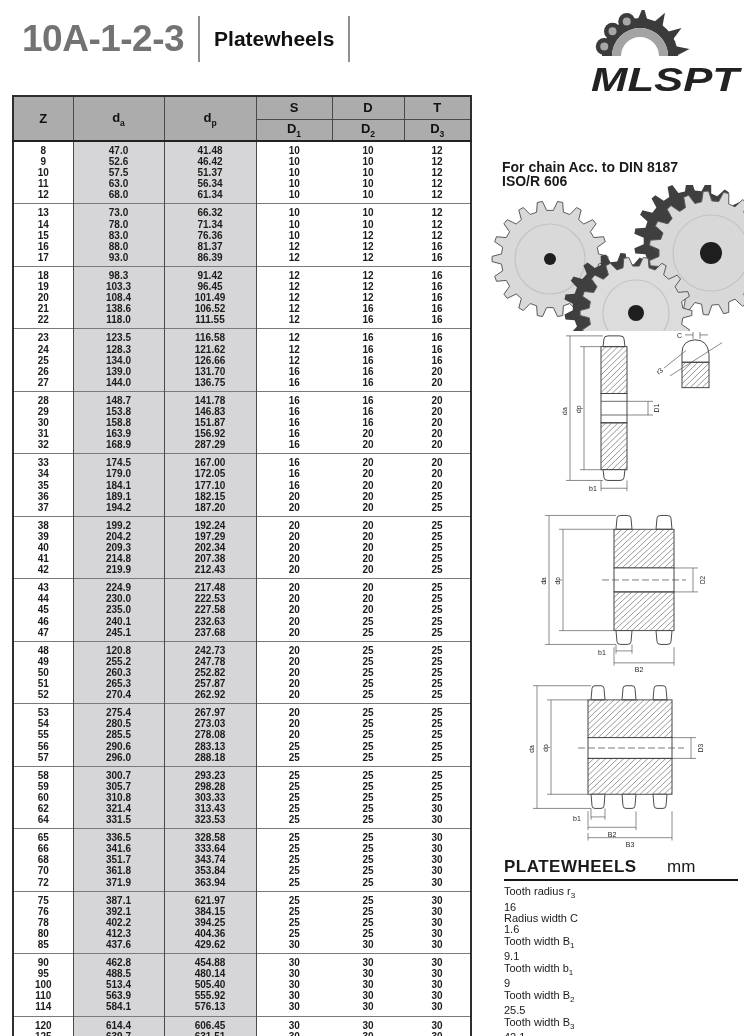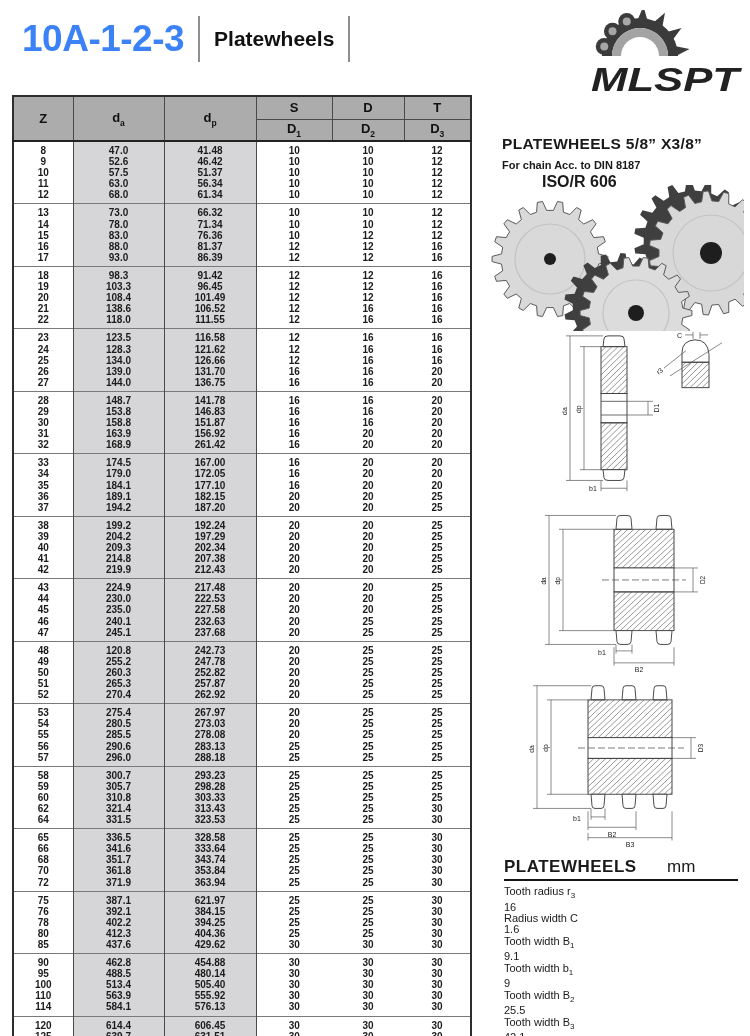--- a/index.html
+++ b/index.html
@@ -1,21 +1,21 @@
 <!DOCTYPE html>
 <html><head>
 <meta charset="utf-8">
 <style>
   * { margin:0; padding:0; box-sizing:border-box; }
   html,body { width:750px; height:1036px; }
   body { background:#ffffff; font-family:"Liberation Sans", sans-serif; position:relative; overflow:hidden; color:#1a1a1a; }
 
   
   .page-header { position:absolute; top:16px; left:22px; display:flex; align-items:center; }
-  .doc-title { font-size:37px; font-weight:700; letter-spacing:-0.5px; color:#3b82f6; }
+  .doc-title { font-size:37px; font-weight:700; letter-spacing:-0.5px; color:#737373; }
   .vbar { width:2px; height:46px; background:#8f8f8f; margin:0 14px; }
   .doc-subtitle { font-size:21px; font-weight:700; color:#111; }
   .logo { position:absolute; top:10px; right:8px; width:152px; height:86px; }
 
   
   table.main { position:absolute; left:12px; top:95px; width:458px; border-collapse:collapse; table-layout:fixed; border:2px solid #2e2e2e; }
   table.main thead th { background:#acacac; border:1px solid #4a4a4a; font-size:13px; font-weight:700; color:#111; }
   table.main thead tr:first-child th { height:23px; }
   table.main thead tr:last-child th { height:22px; }
   table.main thead { border-bottom:2px solid #222; }
@@ -24,22 +24,22 @@
   table.main td { text-align:center; font-size:10px; font-weight:700; line-height:11.1px; color:#1b1b1b; padding:0; }
   table.main tbody tr:first-child td { padding-top:3px; }
   table.main tbody tr:last-child td { padding-bottom:3px; }
   td.c0 { border-right:1px solid #4a4a4a; }
   td.c1, td.c2 { background:#d6d6d8; border-right:1px solid #4a4a4a; }
   col.w0{width:60px} col.w1{width:91px} col.w2{width:92px} col.w3{width:76px} col.w4{width:72px} col.w5{width:67px}
 
   
   .panel { position:absolute; left:490px; top:135px; width:256px; height:898px; }
   .panel-heading { position:absolute; top:0; left:12px; font-size:15.5px; font-weight:700; letter-spacing:0.3px; }
-  .panel-sub1 { position:absolute; top:24px; left:12px; font-size:11px; font-weight:700; }
-  .panel-sub2 { position:absolute; top:38px; left:12px; font-size:16px; font-weight:700;margin-left:40px; }
+  .panel-sub1 { position:absolute; top:24px; left:12px; font-size:14px; font-weight:700; }
+  .panel-sub2 { position:absolute; top:38px; left:12px; font-size:14px; font-weight:700; }
   .photo { position:absolute; top:50px; left:0; width:254px; height:146px; }
   .diag1 { position:absolute; top:196px; left:66px; width:190px; height:168px; }
   .diag2 { position:absolute; top:374px; left:46px; width:205px; height:164px; }
   .diag3 { position:absolute; top:546px; left:36px; width:225px; height:168px; }
 
   .specs { position:absolute; left:14px; width:234px; }
   .specs-platewheels { top:722px; }
   .spec-head { display:flex; border-bottom:2px solid #151515; padding-bottom:2px; margin-bottom:5px; }
   .spec-head .spec-label { font-size:17px; font-weight:700; letter-spacing:0.5px; }
   .spec-head .spec-value { font-size:17px; font-weight:400; }
@@ -300,21 +300,21 @@
         <td class="c0">31</td>
         <td class="c1">163.9</td>
         <td class="c2">156.92</td>
         <td class="c3">16</td>
         <td class="c4">20</td>
         <td class="c5">20</td>
       </tr>
       <tr>
         <td class="c0">32</td>
         <td class="c1">168.9</td>
-        <td class="c2">261.42</td>
+        <td class="c2">287.29</td>
         <td class="c3">16</td>
         <td class="c4">20</td>
         <td class="c5">20</td>
       </tr>
     </tbody>
     <tbody>
       <tr>
         <td class="c0">33</td>
         <td class="c1">174.5</td>
         <td class="c2">167.00</td>
@@ -705,21 +705,20 @@
         <td class="c1">639.7</td>
         <td class="c2">631.51</td>
         <td class="c3">30</td>
         <td class="c4">30</td>
         <td class="c5">30</td>
       </tr>
     </tbody>
   </table>
 
 <div class="panel">
-  <div class="panel-heading">PLATEWHEELS  5/8”  X3/8”</div>
   <div class="panel-sub1">For chain Acc. to DIN 8187</div>
   <div class="panel-sub2">ISO/R 606</div>
 
   <svg class="photo" viewBox="0 0 254 146">
     <path fill="#3f3f3f" d="M254.2,51.0L263.9,53.4L263.9,58.6L254.2,61.0L253.1,67.6L261.5,73.0L259.9,77.9L249.8,77.0L246.6,82.9L252.9,90.8L249.7,94.9L240.5,90.7L235.6,95.3L238.9,104.8L234.6,107.6L227.3,100.7L221.2,103.4L221.2,113.5L216.2,114.7L211.5,105.8L204.8,106.4L201.6,116.0L196.5,115.5L194.9,105.6L188.4,103.9L182.3,111.9L177.6,109.9L179.3,99.9L173.7,96.3L165.3,101.8L161.5,98.4L166.4,89.5L162.3,84.3L152.5,86.8L150.1,82.3L157.5,75.5L155.4,69.2L145.3,68.4L144.4,63.3L153.7,59.3L153.7,52.7L144.4,48.7L145.3,43.6L155.4,42.8L157.5,36.5L150.1,29.7L152.5,25.2L162.3,27.7L166.4,22.5L161.5,13.6L165.3,10.2L173.7,15.7L179.3,12.1L177.6,2.1L182.3,0.1L188.4,8.1L194.9,6.4L196.5,-3.5L201.6,-4.0L204.8,5.6L211.5,6.2L216.2,-2.7L221.2,-1.5L221.2,8.6L227.3,11.3L234.6,4.4L238.9,7.2L235.6,16.7L240.5,21.3L249.7,17.1L252.9,21.2L246.6,29.1L249.8,35.0L259.9,34.1L261.5,39.0L253.1,44.4Z"></path>
     <path fill="#d8d8d8" stroke="#5a5a5a" stroke-width="1" d="M272.8,62.8L282.9,65.3L282.9,70.7L272.8,73.2L271.7,79.9L280.5,85.6L278.7,90.6L268.3,89.7L265.1,95.8L271.5,103.9L268.2,108.1L258.7,103.9L253.7,108.6L257.1,118.4L252.6,121.3L245.0,114.2L238.7,117.0L238.8,127.4L233.6,128.7L228.7,119.5L221.9,120.1L218.5,130.0L213.2,129.5L211.6,119.2L204.9,117.5L198.6,125.8L193.7,123.7L195.5,113.4L189.7,109.6L181.0,115.4L177.1,111.8L182.1,102.6L177.9,97.2L167.8,99.8L165.3,95.1L173.0,88.1L170.7,81.6L160.3,80.8L159.5,75.6L169.0,71.4L169.0,64.6L159.5,60.4L160.3,55.2L170.7,54.4L173.0,47.9L165.3,40.9L167.8,36.2L177.9,38.8L182.1,33.4L177.1,24.2L181.0,20.6L189.7,26.4L195.5,22.6L193.7,12.3L198.6,10.2L204.9,18.5L211.6,16.8L213.2,6.5L218.5,6.0L221.9,15.9L228.7,16.5L233.6,7.3L238.8,8.6L238.7,19.0L245.0,21.8L252.6,14.7L257.1,17.6L253.7,27.4L258.7,32.1L268.2,27.9L271.5,32.1L265.1,40.2L268.3,46.3L278.7,45.4L280.5,50.4L271.7,56.1Z"></path>
     <circle cx="221" cy="68" r="38" fill="none" stroke="#c3c3c3" stroke-width="1.2"></circle>
     <circle cx="221" cy="68" r="11" fill="#1e1e1e"></circle>
     <path fill="#d9d9d9" stroke="#5a5a5a" stroke-width="1" d="M108.5,68.9L117.9,71.4L117.9,76.6L108.5,79.1L107.3,85.8L115.3,91.3L113.5,96.3L103.8,95.4L100.4,101.2L106.1,109.2L102.7,113.3L93.8,109.0L88.6,113.4L91.2,122.9L86.7,125.5L79.8,118.5L73.4,120.8L72.7,130.6L67.5,131.5L63.4,122.6L56.6,122.6L52.5,131.5L47.3,130.6L46.6,120.8L40.2,118.5L33.3,125.5L28.8,122.9L31.4,113.4L26.2,109.0L17.3,113.3L13.9,109.2L19.6,101.2L16.2,95.4L6.5,96.3L4.7,91.3L12.7,85.8L11.5,79.1L2.1,76.6L2.1,71.4L11.5,68.9L12.7,62.2L4.7,56.7L6.5,51.7L16.2,52.6L19.6,46.8L13.9,38.8L17.3,34.7L26.2,39.0L31.4,34.6L28.8,25.1L33.3,22.5L40.2,29.5L46.6,27.2L47.3,17.4L52.5,16.5L56.6,25.4L63.4,25.4L67.5,16.5L72.7,17.4L73.4,27.2L79.8,29.5L86.7,22.5L91.2,25.1L88.6,34.6L93.8,39.0L102.7,34.7L106.1,38.8L100.4,46.8L103.8,52.6L113.5,51.7L115.3,56.7L107.3,62.2Z"></path>
     <circle cx="60" cy="74" r="35" fill="none" stroke="#c3c3c3" stroke-width="1.2"></circle>

